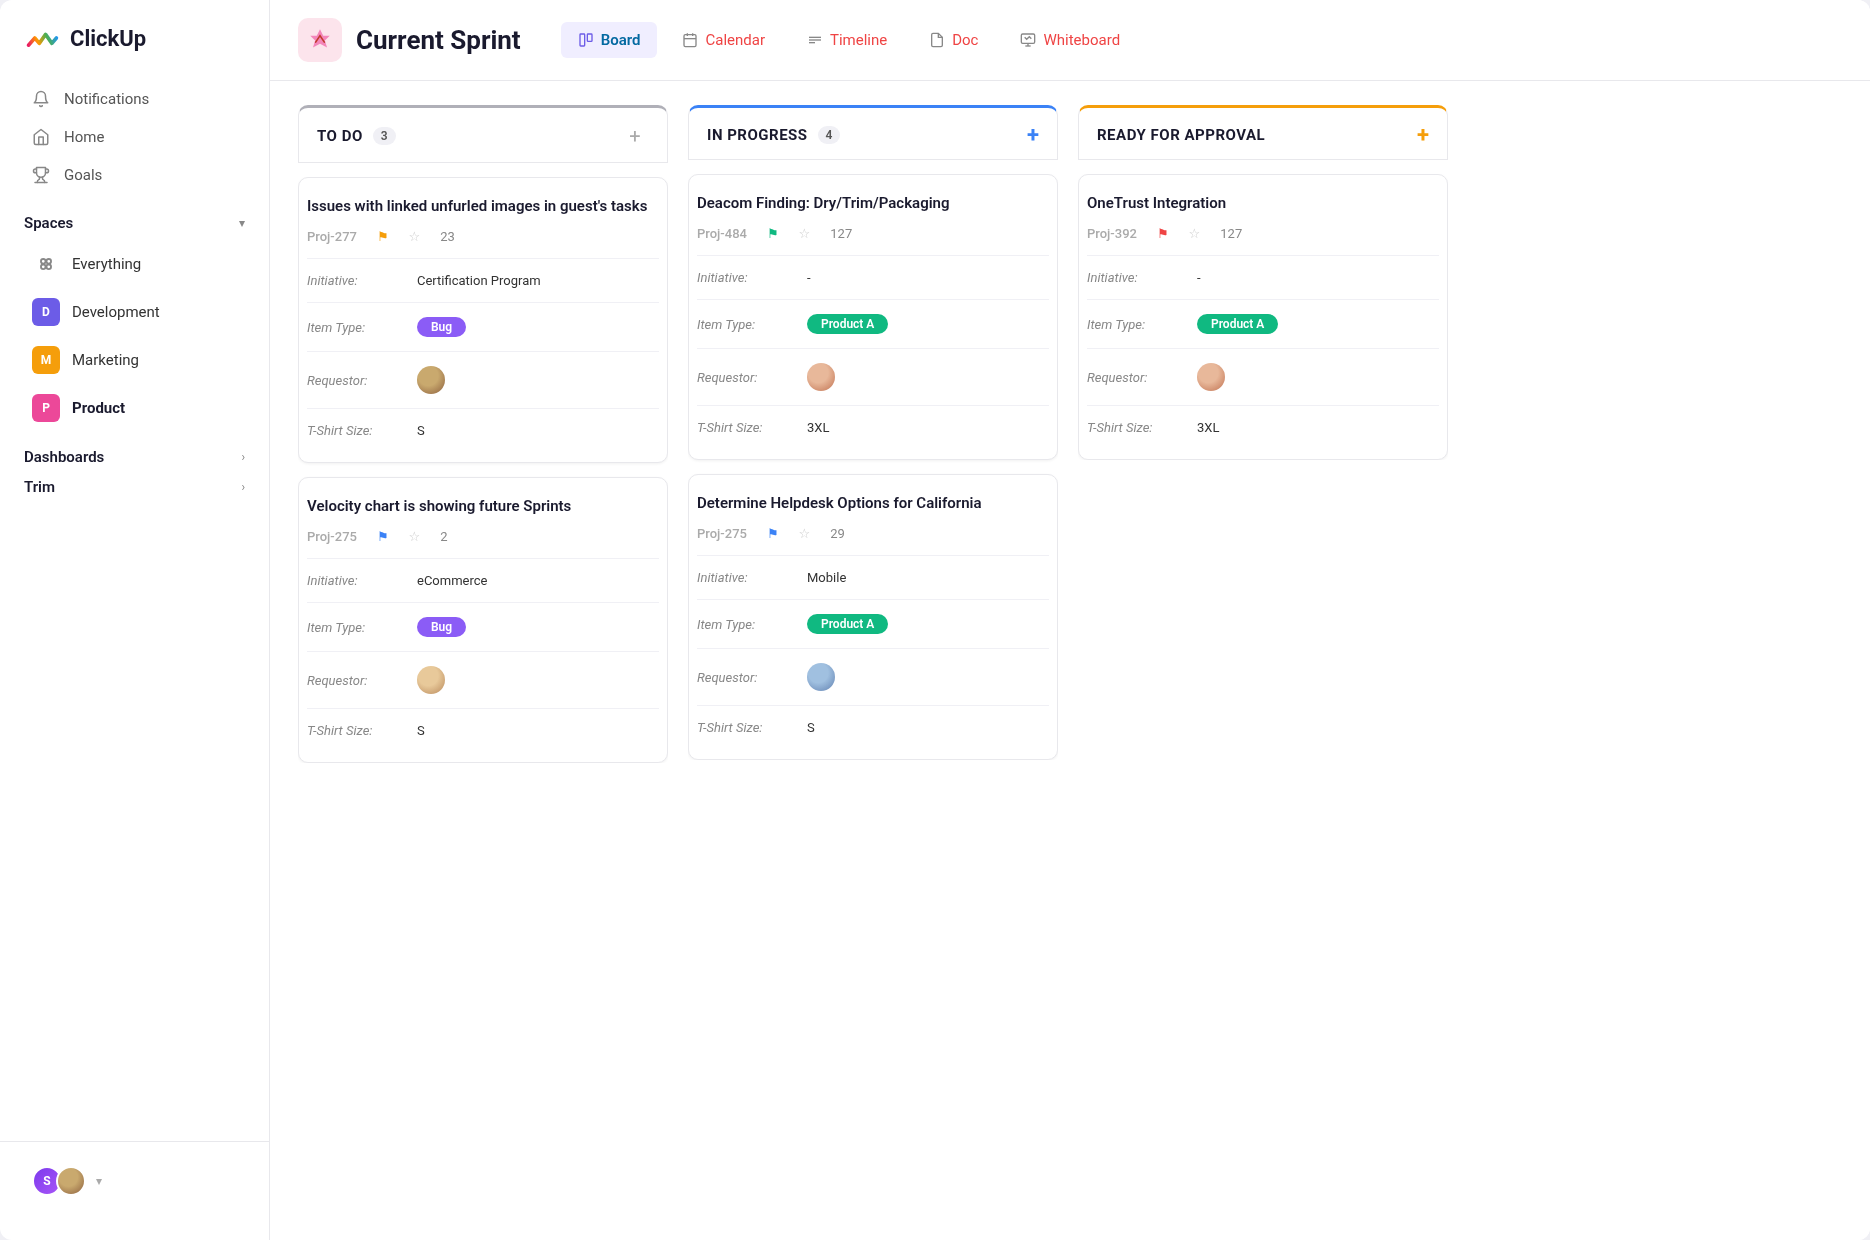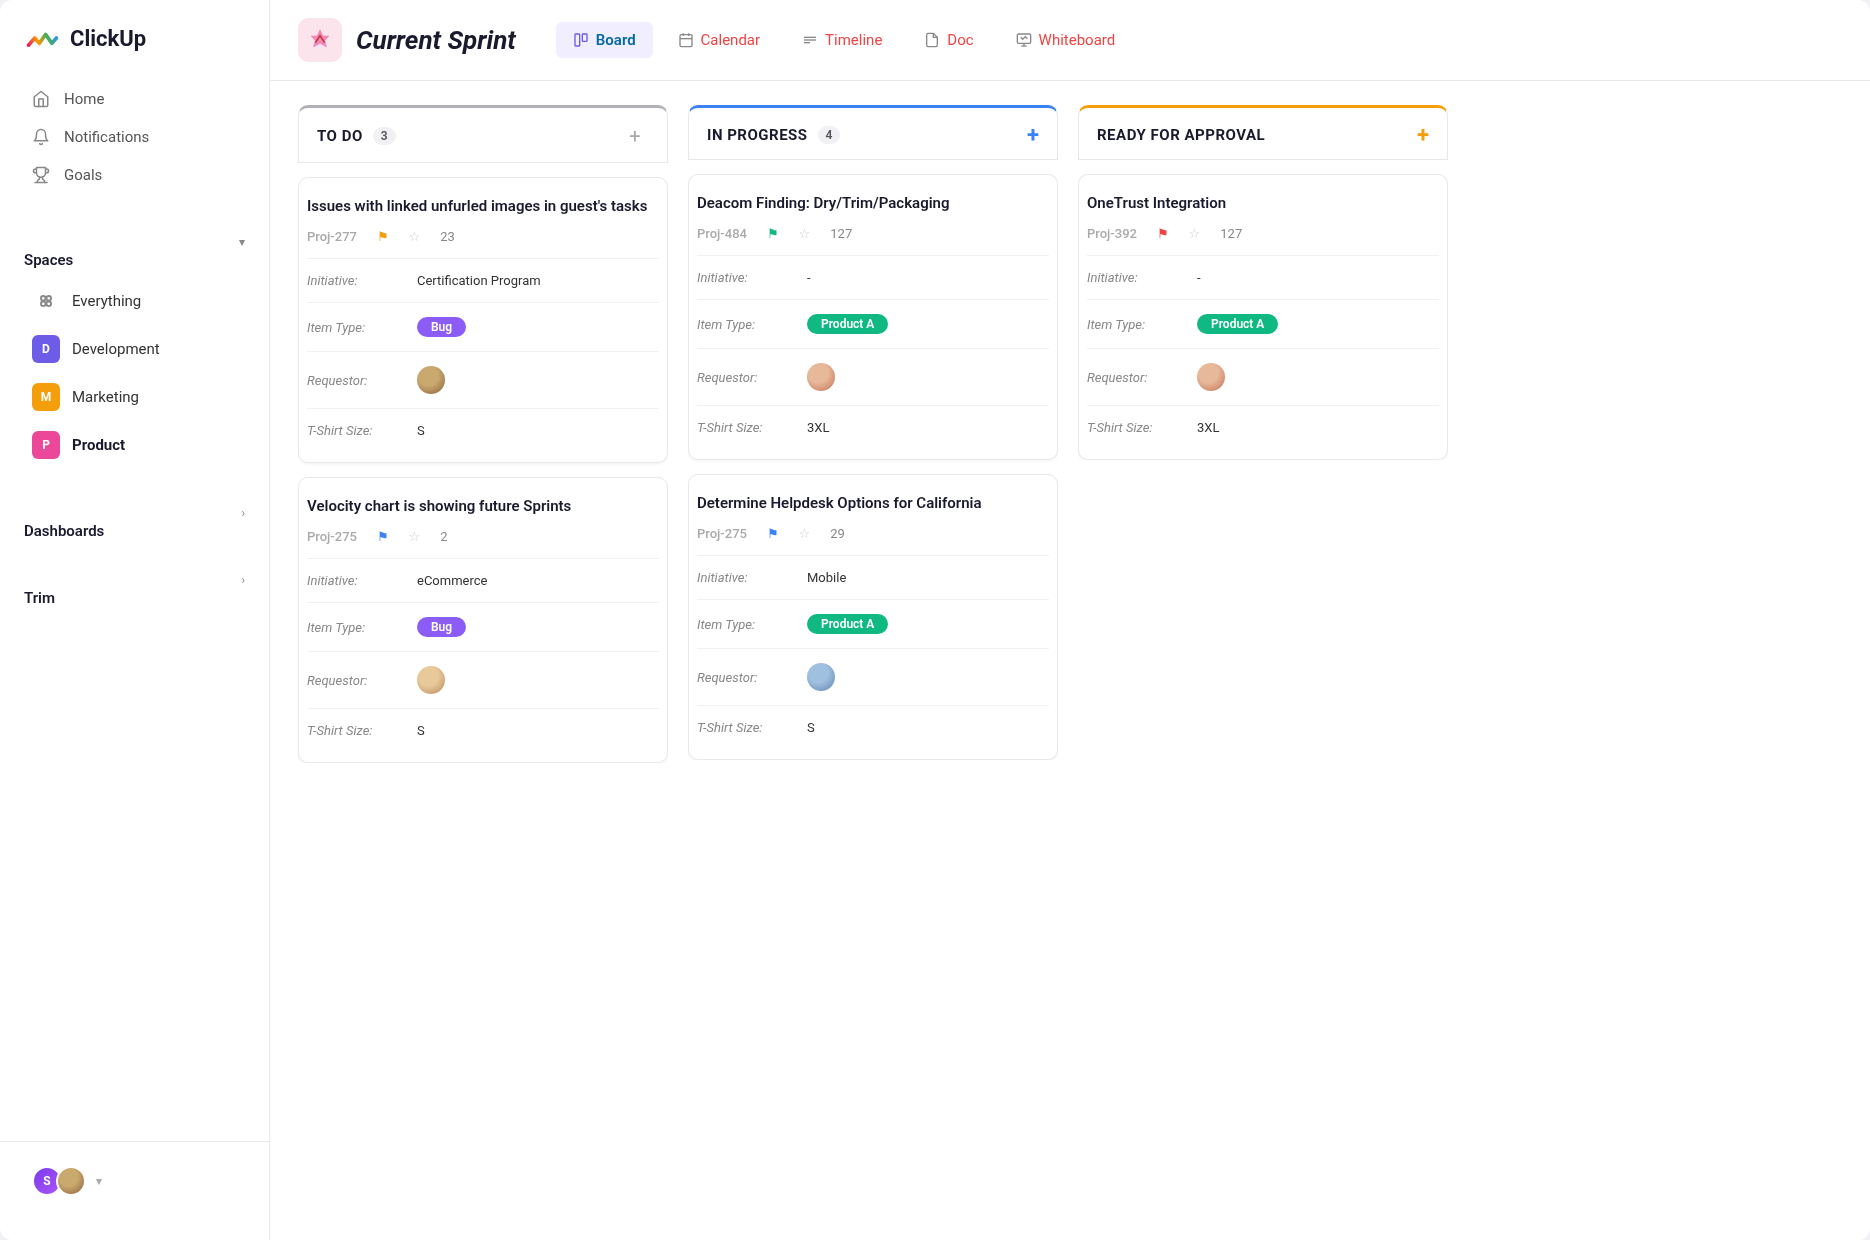--- a/index.html
+++ b/index.html
@@ -59,21 +59,20 @@
       padding: 0 24px 8px;
       display: flex;
       align-items: center;
       justify-content: space-between;
     }
 
     .sidebar-section-label {
       font-size: 15px;
       font-weight: 600;
       color: #1a1a2e;
-      margin-top: 37px;
     }
 
     .chevron-icon {
       font-size: 12px;
       color: #888;
     }
 
     .space-item {
       display: flex;
       align-items: center;
@@ -177,21 +176,20 @@
       align-items: center;
       justify-content: center;
       margin-right: 14px;
     }
 
     .sprint-title {
       font-size: 26px;
       font-weight: 700;
       color: #1a1a2e;
       margin-right: 40px;
-      font-style: italic;
     }
 
     .header-tabs {
       display: flex;
       align-items: center;
       gap: 8px;
     }
 
     .header-tab {
       display: flex;
@@ -425,32 +423,32 @@
           <stop offset="66%" stop-color="#4caf50"></stop>
           <stop offset="100%" stop-color="#2196f3"></stop>
         </linearGradient>
       </defs>
     </svg>
     <span class="logo-text">ClickUp</span>
   </div>
 
   <div class="nav-item">
     <svg width="18" height="18" viewBox="0 0 24 24" fill="none" stroke="#888" stroke-width="2" stroke-linecap="round" stroke-linejoin="round">
+        <path d="M18 8A6 6 0 006 8c0 7-3 9-3 9h18s-3-2-3-9"></path>
+        <path d="M13.73 21a2 2 0 01-3.46 0"></path>
+      </svg>
+    <span>Notifications</span>
+  </div>
+
+  <div class="nav-item">
+    <svg width="18" height="18" viewBox="0 0 24 24" fill="none" stroke="#888" stroke-width="2" stroke-linecap="round" stroke-linejoin="round">
         <path d="M3 9L12 2L21 9V20A2 2 0 0119 22H5A2 2 0 013 20V9Z"></path>
         <polyline points="9 22 9 12 15 12 15 22"></polyline>
       </svg>
     <span>Home</span>
-  </div>
-
-  <div class="nav-item">
-    <svg width="18" height="18" viewBox="0 0 24 24" fill="none" stroke="#888" stroke-width="2" stroke-linecap="round" stroke-linejoin="round">
-        <path d="M18 8A6 6 0 006 8c0 7-3 9-3 9h18s-3-2-3-9"></path>
-        <path d="M13.73 21a2 2 0 01-3.46 0"></path>
-      </svg>
-    <span>Notifications</span>
   </div>
 
   <div class="nav-item">
     <svg width="18" height="18" viewBox="0 0 24 24" fill="none" stroke="#888" stroke-width="2" stroke-linecap="round" stroke-linejoin="round">
         <path d="M6 9H4.5a2.5 2.5 0 010-5H6"></path>
         <path d="M18 9h1.5a2.5 2.5 0 000-5H18"></path>
         <path d="M4 22h16"></path>
         <path d="M10 14.66V17c0 .55-.47.98-.97 1.21C7.85 18.75 7 20.24 7 22"></path>
         <path d="M14 14.66V17c0 .55.47.98.97 1.21C16.15 18.75 17 20.24 17 22"></path>
         <path d="M18 2H6v7a6 6 0 0012 0V2z"></path>

